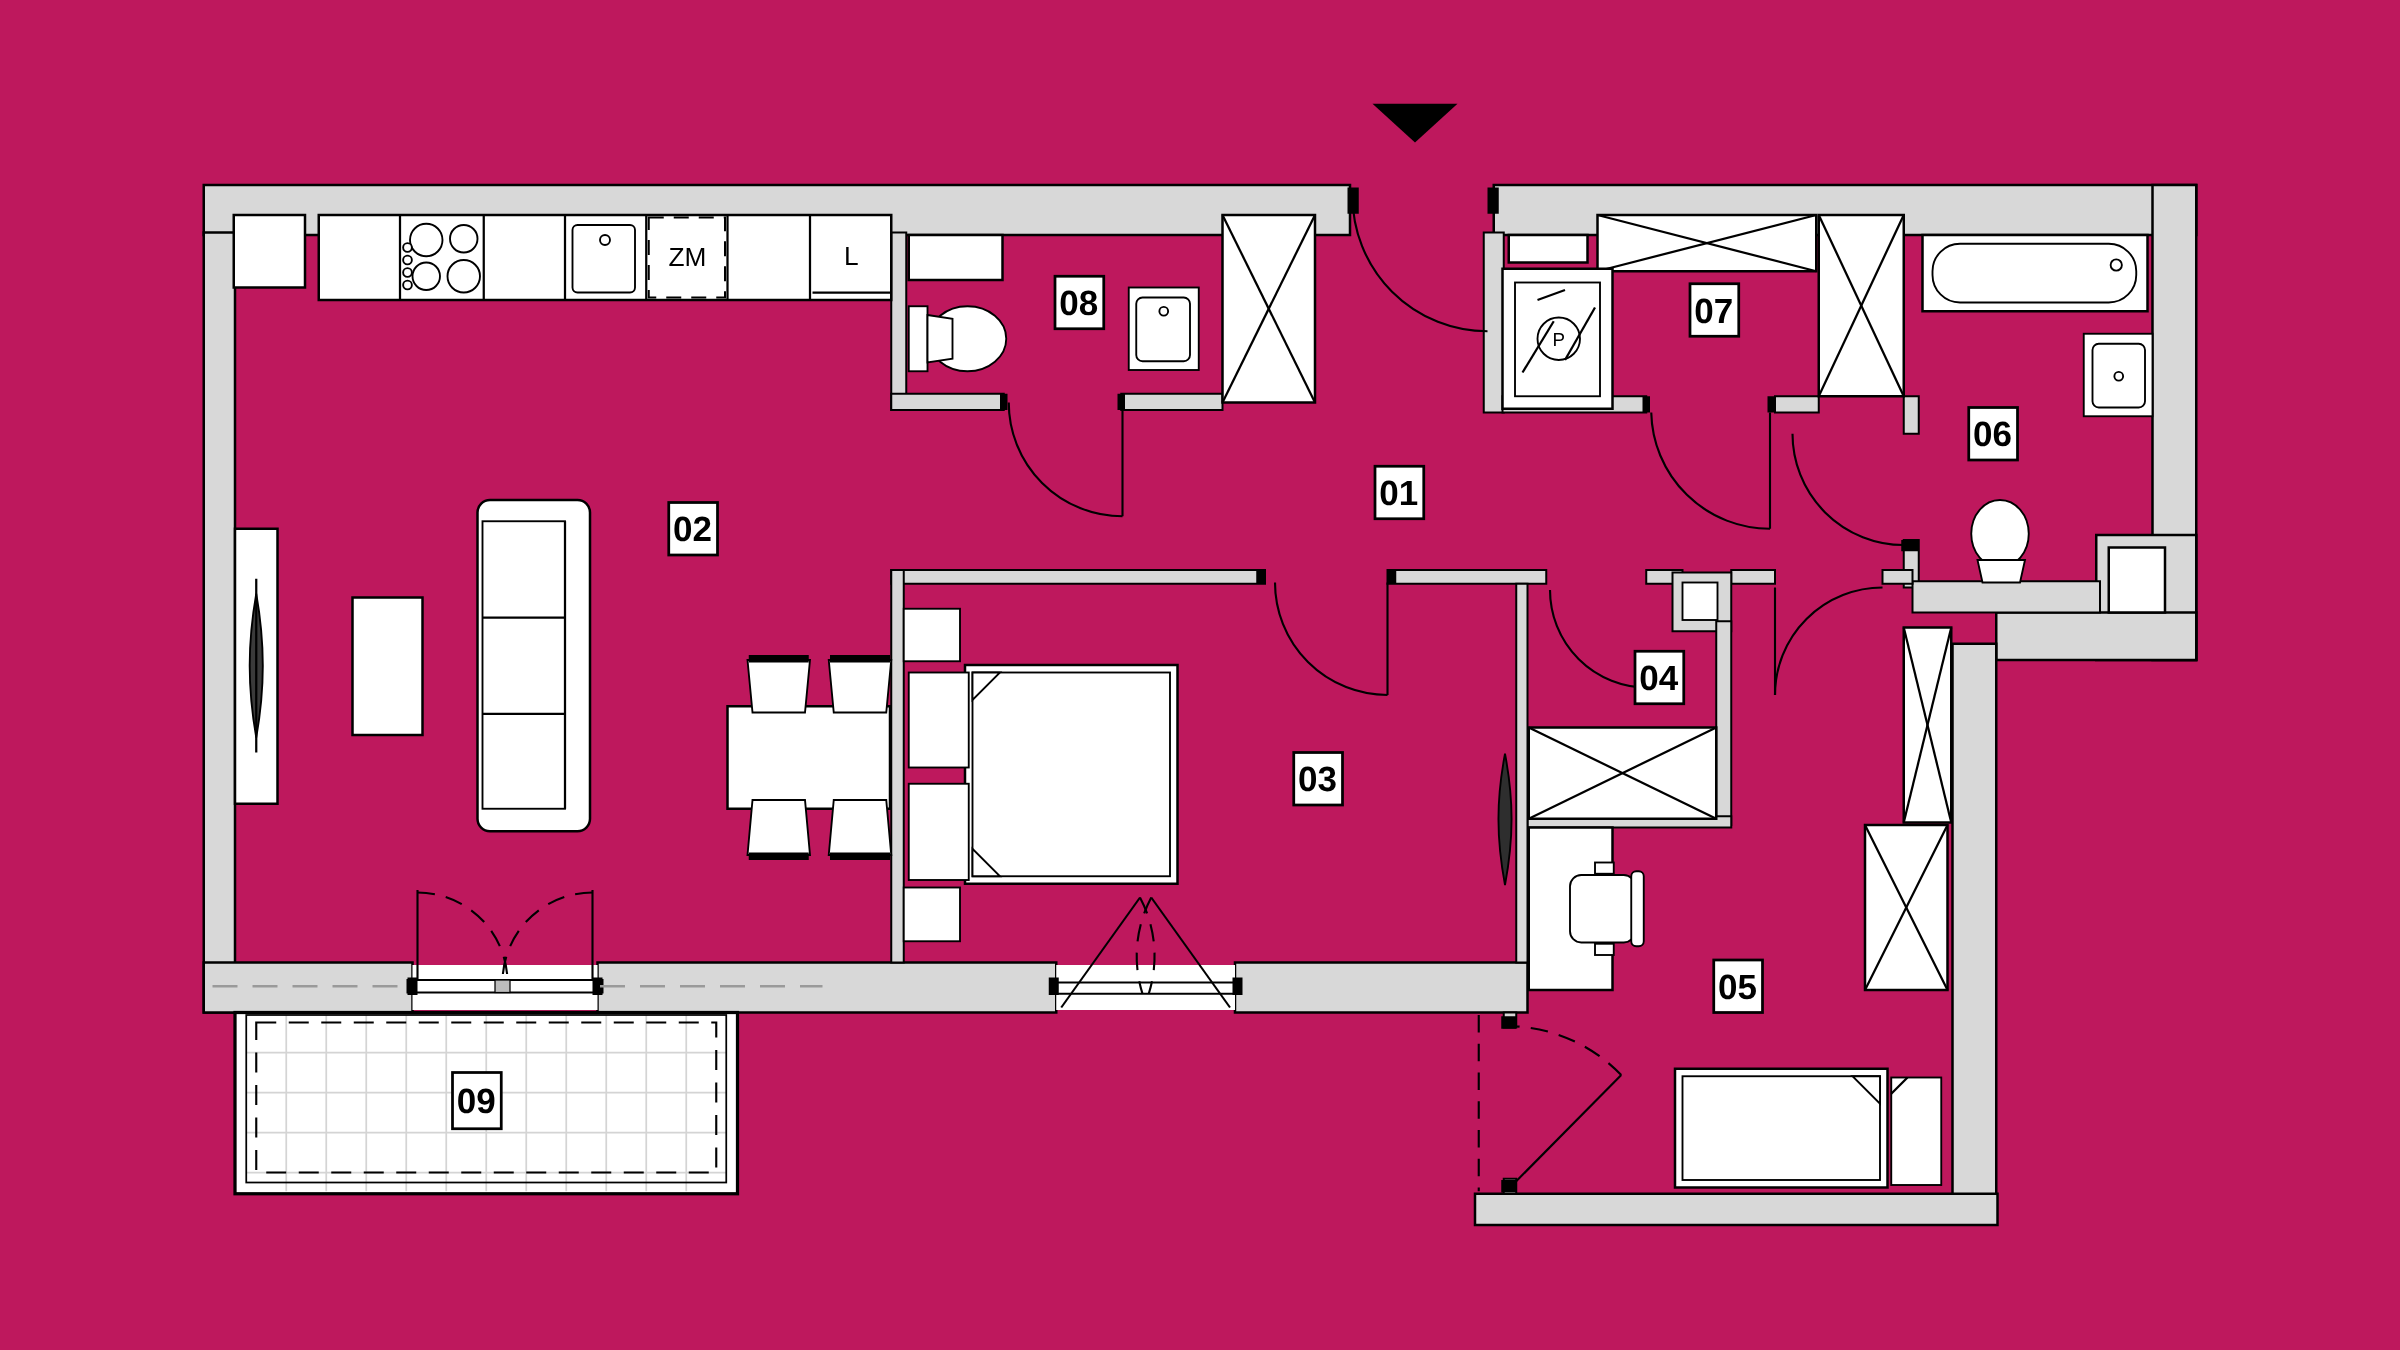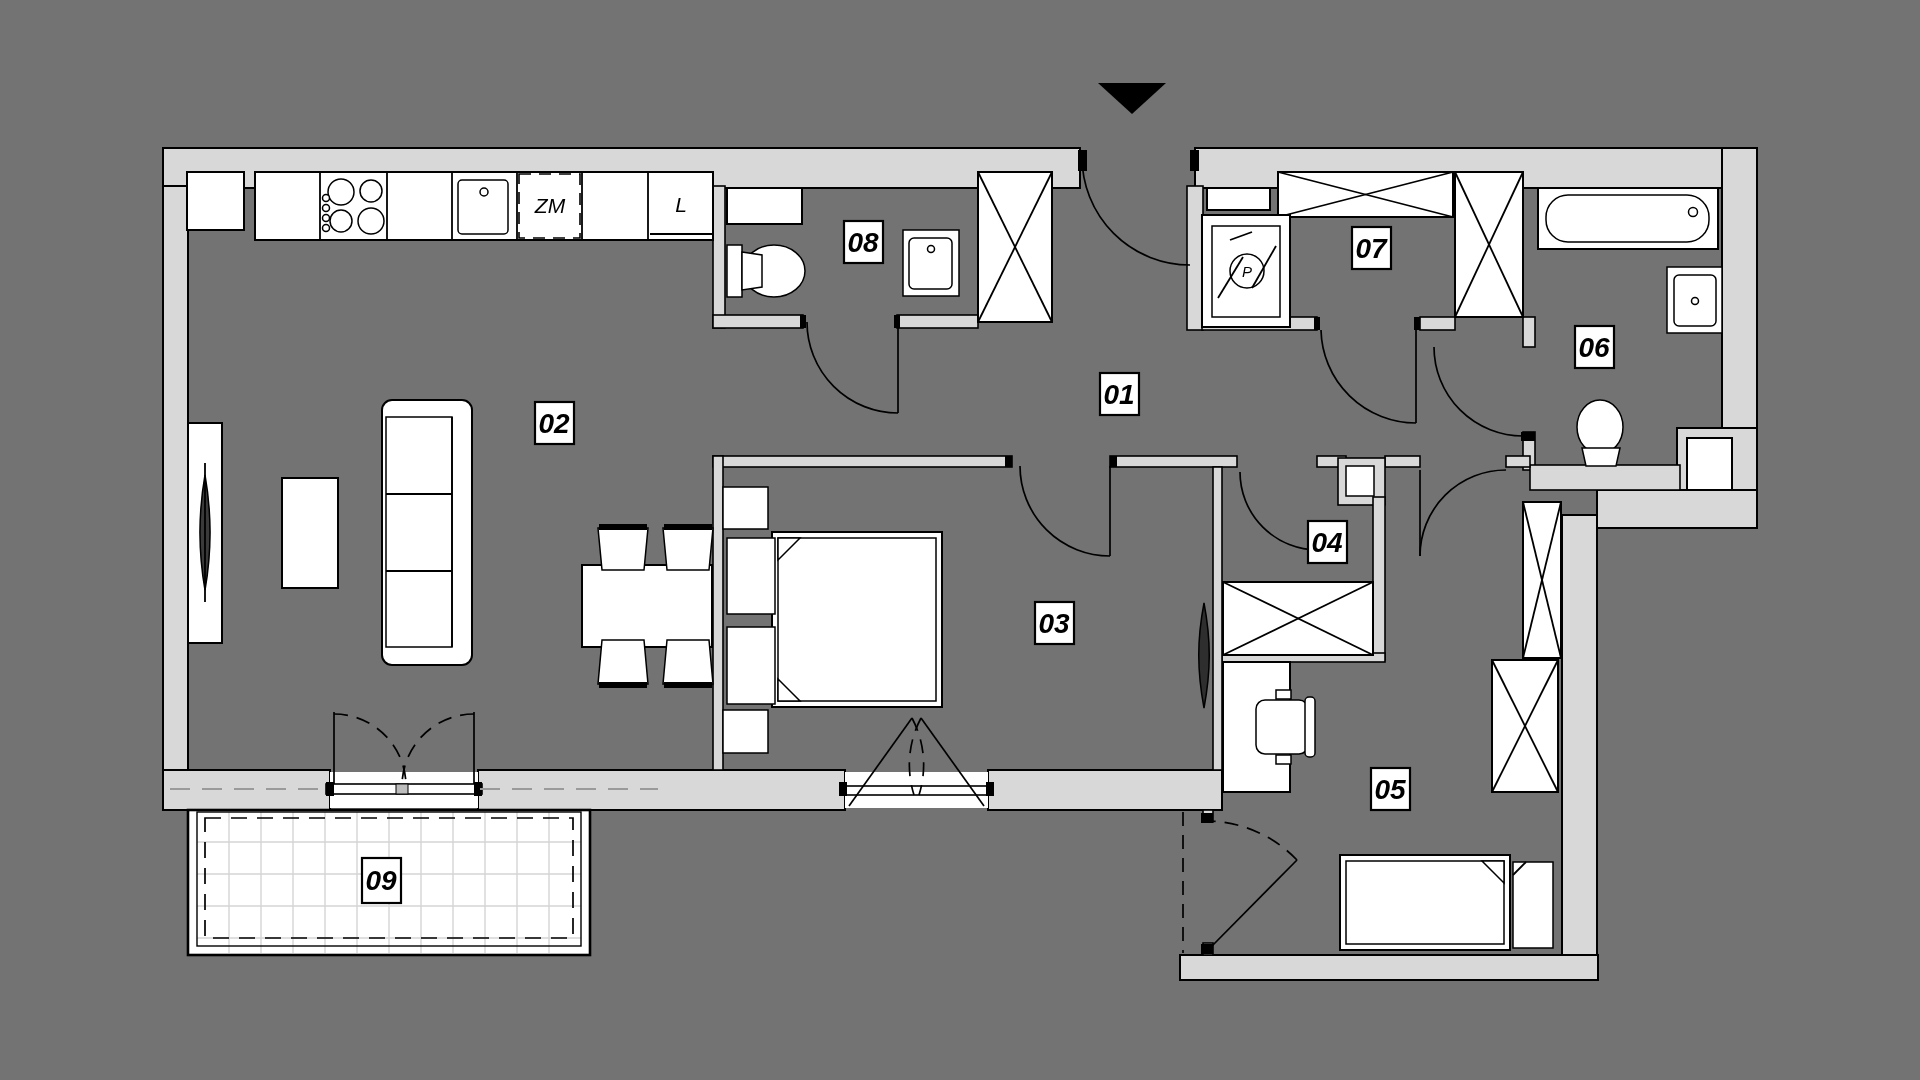--- a/index.html
+++ b/index.html
@@ -1,16 +1,16 @@
 <!DOCTYPE html>
 <html><head>
 <meta charset="utf-8">
 <style>
   html,body{margin:0;padding:0;background:#ffffff;width:1920px;height:1080px;overflow:hidden;}
-  #plan-wrap{position:relative;width:1920px;height:1080px;background:#737373;font-family:"Liberation Sans",sans-serif;font-style:italic;}
+  #plan-wrap{position:relative;width:1920px;height:1080px;background:#be185d;font-family:"Liberation Sans",sans-serif;}
   svg{display:block;}
   .wall{fill:#d8d8d8;stroke:#000;stroke-width:2;}
   .wallthin{fill:#d8d8d8;stroke:#000;stroke-width:1.6;}
   .furn{fill:#fff;stroke:#000;stroke-width:2;}
   .furn15{fill:#fff;stroke:#000;stroke-width:1.5;}
   .xline{stroke:#000;stroke-width:1.8;fill:none;}
   .door{stroke:#000;stroke-width:1.7;fill:none;}
   .doordash{stroke:#000;stroke-width:1.7;fill:none;stroke-dasharray:14 9;}
   .jamb{fill:#000;stroke:none;}
   .labelbox{fill:#fff;stroke:#000;stroke-width:2.2;}

